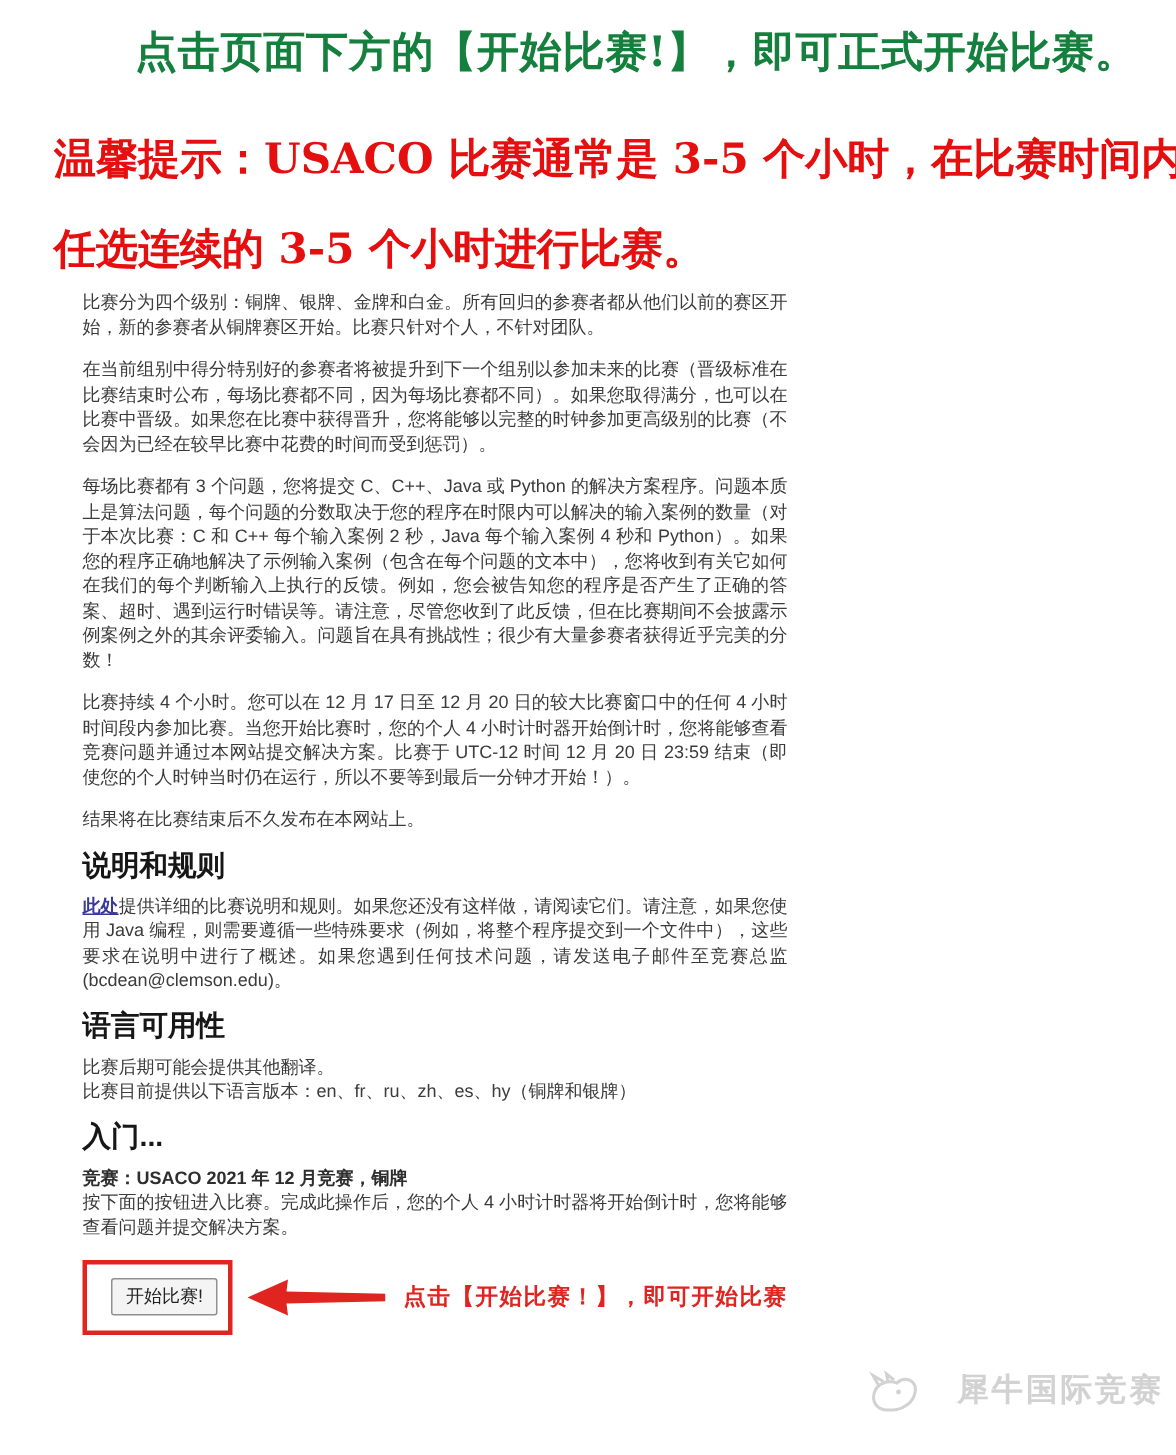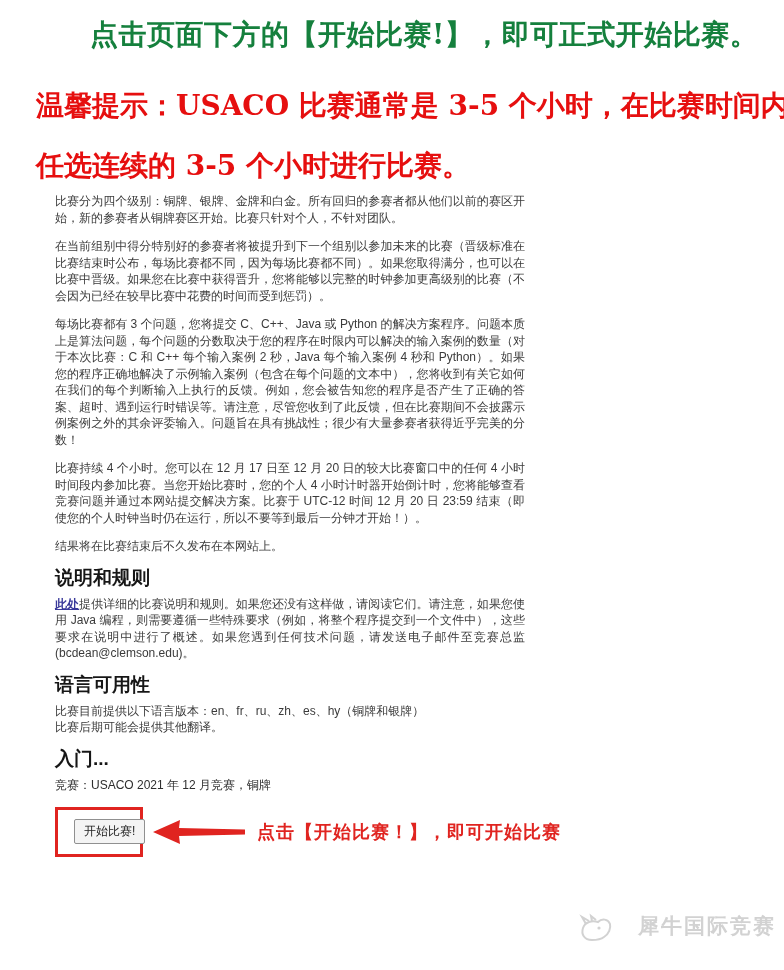--- a/index.html
+++ b/index.html
@@ -33,39 +33,39 @@
     text-align:justify;
     filter:blur(0.2px);
   }
   .article p{margin:0 0 12px 0;}
   .clip-top{overflow:hidden;}
   .clip-top p{margin-top:-4px;opacity:.85;}
   .article h2{
     font-size:19px;line-height:22px;color:#161616;margin:10px 0 7px 0;
     font-weight:bold;filter:none;
   }
-  .bold-line{font-weight:normal;color:#2e2e2e;}
+  .bold-line{font-weight:bold;color:#2e2e2e;}
   .lang-lines div{margin:0;}
   .lang-lines{margin-bottom:12px;}
   a.inline-link{color:var(--link-blue);text-decoration:underline;cursor:pointer;font-weight:bold;}
   
   .button-row{display:flex;align-items:center;margin-top:14px;}
   .highlight-box{
     border:3px solid var(--accent-red);
     padding:9px 12px 10px 16px;min-width:88px;background:transparent;
   }
   .start-btn{
     font-family:"Liberation Sans", sans-serif;
     font-size:12px;color:#222;
     background:#f4f4f4;border:1px solid #909090;border-radius:2px;
     padding:3px 9px;cursor:pointer;white-space:nowrap;
   }
   .arrow{margin:0 12px 0 10px;flex:none;}
   .annotation{
-    color:var(--accent-red);font-weight:bold;font-size:18px;white-space:nowrap;
+    color:var(--accent-red);font-weight:bold;font-size:15px;white-space:nowrap;
     letter-spacing:1px;filter:none;
   }
   
   .watermark{
     position:absolute;right:8px;bottom:24px;display:flex;gap:8px;
     color:var(--watermark-gray);font-size:21px;font-weight:bold;letter-spacing:2px;
   }
 </style>
 </head>
 <body>
@@ -90,28 +90,29 @@
 
   <p>结果将在比赛结束后不久发布在本网站上。</p>
 
   <h2>说明和规则</h2>
 
   <p><a class="inline-link">此处</a><span>提供详细的比赛说明和规则。如果您还没有这样做，请阅读它们。请注意，如果您使用 Java 编程，则需要遵循一些特殊要求（例如，将整个程序提交到一个文件中），这些要求在说明中进行了概述。如果您遇到任何技术问题，请发送电子邮件至竞赛总监 (bcdean@clemson.edu)。</span></p>
 
   <h2>语言可用性</h2>
 
   <div class="lang-lines">
+    <div>比赛后期可能会提供其他翻译。</div>
     <div>比赛目前提供以下语言版本：en、fr、ru、zh、es、hy（铜牌和银牌）</div>
-    <div>比赛后期可能会提供其他翻译。</div>
   </div>
 
   <h2>入门...</h2>
 
   <div class="bold-line">竞赛：USACO 2021 年 12 月竞赛，铜牌</div>
 
+  <p>按下面的按钮进入比赛。完成此操作后，您的个人 4 小时计时器将开始倒计时，您将能够查看问题并提交解决方案。</p>
 
   <div class="button-row">
     <div class="highlight-box">
       <button class="start-btn">开始比赛!</button>
     </div>
     <svg class="arrow" width="92" height="30" viewBox="0 0 92 30">
       <polygon points="0,15 27,3 26,11 92,12.5 92,17.5 26,19 27,27" fill="#e02420"></polygon>
     </svg>
     <div class="annotation">点击【开始比赛！】，即可开始比赛</div>
   </div>

